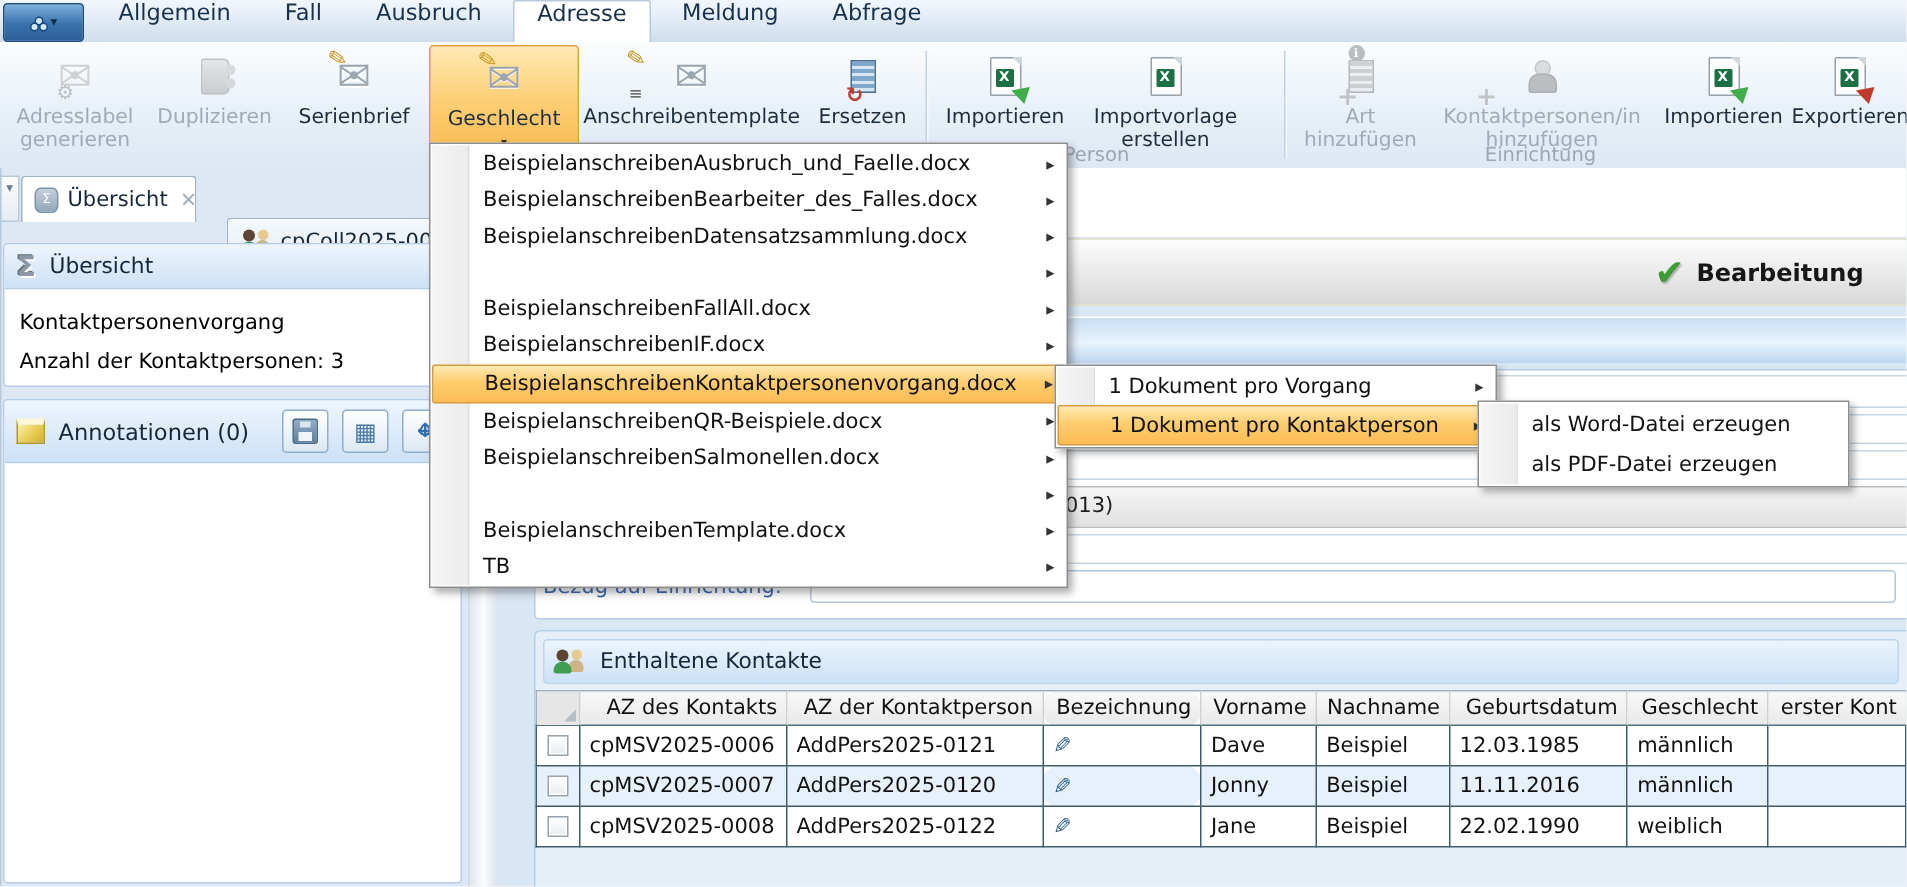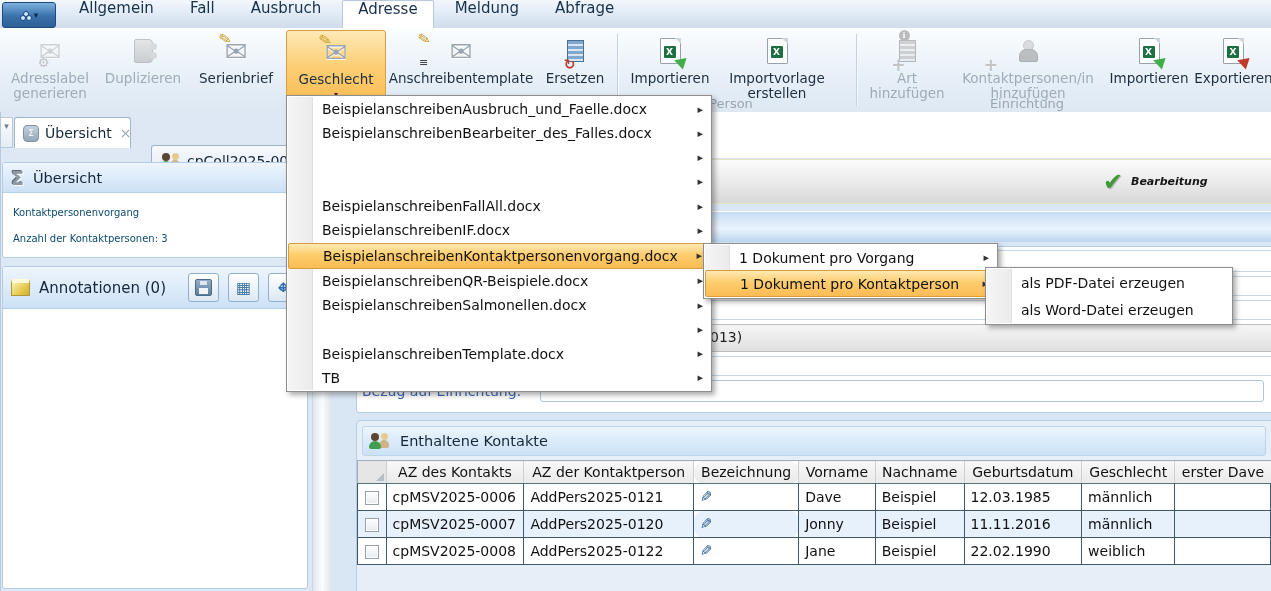--- a/index.html
+++ b/index.html
@@ -86,63 +86,63 @@
 
   .side-panel{position:absolute;left:2px;width:306px;background:#fff;border:1px solid #b5cde6;border-radius:3px;box-sizing:border-box;}
   #panel-overview{top:162px;height:96px;}
   #panel-annotations{top:266px;height:323px;}
   .panel-hdr{background:linear-gradient(#eef5fd,#cde1f6);border-bottom:1px solid #b5cde6;border-radius:2px 2px 0 0;
     display:flex;align-items:center;gap:9px;padding:0 8px;box-sizing:border-box;}
   #panel-overview .panel-hdr{height:30px;}
   #panel-annotations .panel-hdr{height:42px;}
   .sigma-ic{font-size:19px;font-weight:bold;color:#8b98a5;text-shadow:1px 1px 0 #fff,-1px -1px 0 #5f6d79;}
   .panel-title{font-size:14.5px;color:#16273a;}
-  .pbody-line{position:absolute;left:10px;font-size:10px;color:#0c4a6e;white-space:nowrap;}
+  .pbody-line{position:absolute;left:10px;font-size:14px;color:#000000;white-space:nowrap;}
   .cube-ic{width:19px;height:17px;background:linear-gradient(135deg,#fbf2a9,#e5c94e 60%,#cfae36);border:1px solid #b29735;
     border-top:4px solid #fdf8d7;box-sizing:border-box;}
   .mini-btn{width:29px;height:27px;border:1px solid #8fb0cc;border-radius:3px;background:linear-gradient(#ffffff,#dce8f3);
     display:flex;align-items:center;justify-content:center;position:relative;cursor:default;flex:0 0 auto;}
   .floppy-ic{width:15px;height:15px;background:linear-gradient(#93aec9,#5d7f9e);border:1px solid #4a6a86;border-radius:2px;position:relative;}
   .floppy-ic::before{content:"";position:absolute;left:4px;top:1px;width:7px;height:4px;background:#dde6ee;}
   .floppy-ic::after{content:"";position:absolute;left:3px;bottom:1px;width:9px;height:6px;background:#f0f4f8;}
   .grid-ic{font-size:16px;color:#4a7aa8;line-height:1;}
   .fit-ic{position:relative;width:16px;height:16px;color:#2f6db5;}
   .fit-ic span{position:absolute;left:0;top:0;width:16px;height:16px;display:flex;align-items:center;justify-content:center;font-size:13px;font-weight:bold;}
 
   #splitter{left:312px;top:112px;width:19px;height:479px;background:linear-gradient(90deg,#dfe6ee,#fafcfe 50%,#dce3eb);border-left:1px solid #cbd6e2;}
 
   
   #main-bg{left:331px;top:112px;width:940px;height:479px;background:#d9e6f4;}
   #main-white-top{left:331px;top:112px;width:940px;height:46px;background:#fff;}
   #status-bar{left:331px;top:159px;width:940px;height:45px;
     background:linear-gradient(#fcfcfc,#e9e9e9 55%,#d8d8d8);
     border-top:1px solid #e7e4c6;border-bottom:1px solid #e7e4c6;display:flex;align-items:center;box-sizing:border-box;}
   .check-ic{position:absolute;left:772px;font-size:24px;font-weight:bold;color:#3f9c35;text-shadow:1px 1px 1px rgba(0,0,0,.25);}
-  #status-label{position:absolute;left:800px;font-size:11px;font-weight:bold;color:#161616;font-style:italic;}
+  #status-label{position:absolute;left:800px;font-size:16px;font-weight:bold;color:#161616;}
   #blue-band{left:331px;top:211px;width:940px;height:30px;
     background:linear-gradient(#c8ddf3,#e9f4fe 55%,#bcd6f0);border-top:1px solid #ffffff;}
 
   #fields-box{left:356px;top:246px;width:922px;height:167px;background:#fff;border:1px solid #b5cde6;border-radius:3px;box-sizing:border-box;}
   .fld{position:absolute;left:540px;width:736px;background:#fff;border:1px solid #c6d6e4;border-radius:3px;box-sizing:border-box;}
   #fld-1{top:250px;height:22px;} #fld-2{top:276px;height:20px;} #fld-3{top:300px;height:20px;}
   #combo-fld{position:absolute;left:540px;top:324px;width:736px;height:28px;
     background:linear-gradient(#f6f6f6,#e0e0e0);border:1px solid #bdbdbd;box-sizing:border-box;}
   #combo-text{position:absolute;left:710px;top:329px;font-size:14px;color:#1d1d1d;}
   #fld-4{top:356px;height:20px;}
   #bezug-label{position:absolute;left:362px;top:383px;font-size:14px;color:#2f5fae;white-space:nowrap;}
   #bezug-input{position:absolute;left:540px;top:380px;width:724px;height:22px;border:1px solid #b0c6dc;border-radius:3px;
     box-sizing:border-box;background:#fff;font:inherit;padding:0 4px;}
 
   #contacts-box{left:356px;top:420px;width:922px;height:200px;background:#e6eef7;border:1px solid #b5cde6;border-radius:4px;box-sizing:border-box;}
   #contacts-hdr{position:absolute;left:362px;top:426px;width:904px;height:30px;border:1px solid #bcd4ec;border-radius:3px;
     background:linear-gradient(#ecf5fd,#cbe1f7);display:flex;align-items:center;gap:10px;padding:0 6px;box-sizing:border-box;}
   #contacts-title{font-size:14.5px;color:#16273a;}
 
   #contacts-table{position:absolute;left:357px;top:460px;border-collapse:collapse;background:#fff;font-size:14px;color:#111;}
-  #contacts-table th{background:linear-gradient(#f8f8f8,#e9e9e9);font-weight:normal;text-align:center;padding:3px 6px;
+  #contacts-table th{background:linear-gradient(#f8f8f8,#e9e9e9);font-weight:normal;text-align:right;padding:3px 6px;
     border-left:1px solid #cfcfcf;border-bottom:1px solid #54707e;border-top:1px solid #9fb0ba;white-space:nowrap;overflow:hidden;}
   #contacts-table th.corner{background:#e6e6e6;border-left:1px solid #9fb0ba;position:relative;}
   #contacts-table th.corner::after{content:"";position:absolute;right:2px;bottom:2px;border-style:solid;border-width:0 0 8px 8px;
     border-color:transparent transparent #b7bfc4 transparent;}
   #contacts-table td{border:1px solid #3e5a6b;padding:3px 6px;height:20px;white-space:nowrap;overflow:hidden;}
   #contacts-table tr.alt td{background:#e7f1fc;}
   .cb{display:inline-block;width:12px;height:12px;border:1px solid #98a2ab;background:linear-gradient(#fff,#e7ebee);
     box-shadow:inset 0 0 0 1px #fff;vertical-align:middle;}
   .pencil-ic{color:#2e5f8a;font-size:15px;display:inline-block;transform:scaleX(-1);}
   .w0{width:26px;} .w1{width:134px;} .w2{width:182px;} .w3{width:105px;border-radius:10px;} .w4{width:72px;}
@@ -376,21 +376,21 @@
   <tbody>
       <tr>
     <th class="corner w0"></th>
     <th class="w1">AZ des Kontakts</th>
     <th class="w2">AZ der Kontaktperson</th>
     <th class="w3">Bezeichnung</th>
     <th class="w4">Vorname</th>
     <th class="w5">Nachname</th>
     <th class="w6">Geburtsdatum</th>
     <th class="w7">Geschlecht</th>
-    <th class="w8">erster Dave</th>
+    <th class="w8">erster Kont</th>
   </tr>
   <tr>
     <td class="w0" style="text-align:center;"><span class="cb"></span></td>
     <td class="w1">cpMSV2025-0006</td>
     <td class="w2">AddPers2025-0121</td>
     <td class="w3"><span class="pencil-ic">✎</span></td>
     <td class="w4">Dave</td>
     <td class="w5">Beispiel</td>
     <td class="w6">12.03.1985</td>
     <td class="w7">männlich</td>
@@ -424,20 +424,21 @@
 <div class="popmenu" id="menu-main">
   <div class="m-item">
       <span>BeispielanschreibenAusbruch_und_Faelle.docx</span>
       <span class="sub-arr">▸</span>
     </div>
   <div class="m-item">
       <span>BeispielanschreibenBearbeiter_des_Falles.docx</span>
       <span class="sub-arr">▸</span>
     </div>
   <div class="m-item">
+      <span>BeispielanschreibenDatensatzsammlung.docx</span>
       <span class="sub-arr">▸</span>
     </div>
   <div class="m-item">
       <span class="sub-arr">▸</span>
     </div>
   <div class="m-item">
       <span>BeispielanschreibenFallAll.docx</span>
       <span class="sub-arr">▸</span>
     </div>
   <div class="m-item">
@@ -475,18 +476,18 @@
       <span class="sub-arr">▸</span>
     </div>
   <div class="m-item hl">
       <span>1 Dokument pro Kontaktperson</span>
       <span class="sub-arr">▸</span>
     </div>
 </div>
 
 <div class="popmenu" id="submenu-format">
   <div class="m-item">
+      <span>als Word-Datei erzeugen</span>
+    </div>
+  <div class="m-item">
       <span>als PDF-Datei erzeugen</span>
     </div>
-  <div class="m-item">
-      <span>als Word-Datei erzeugen</span>
-    </div>
 </div>
 
 </body></html>

